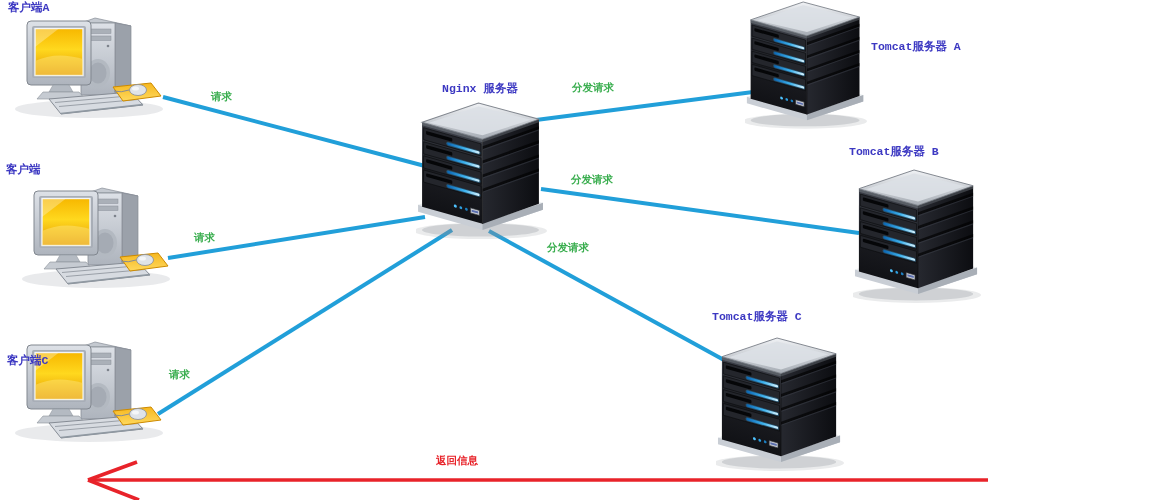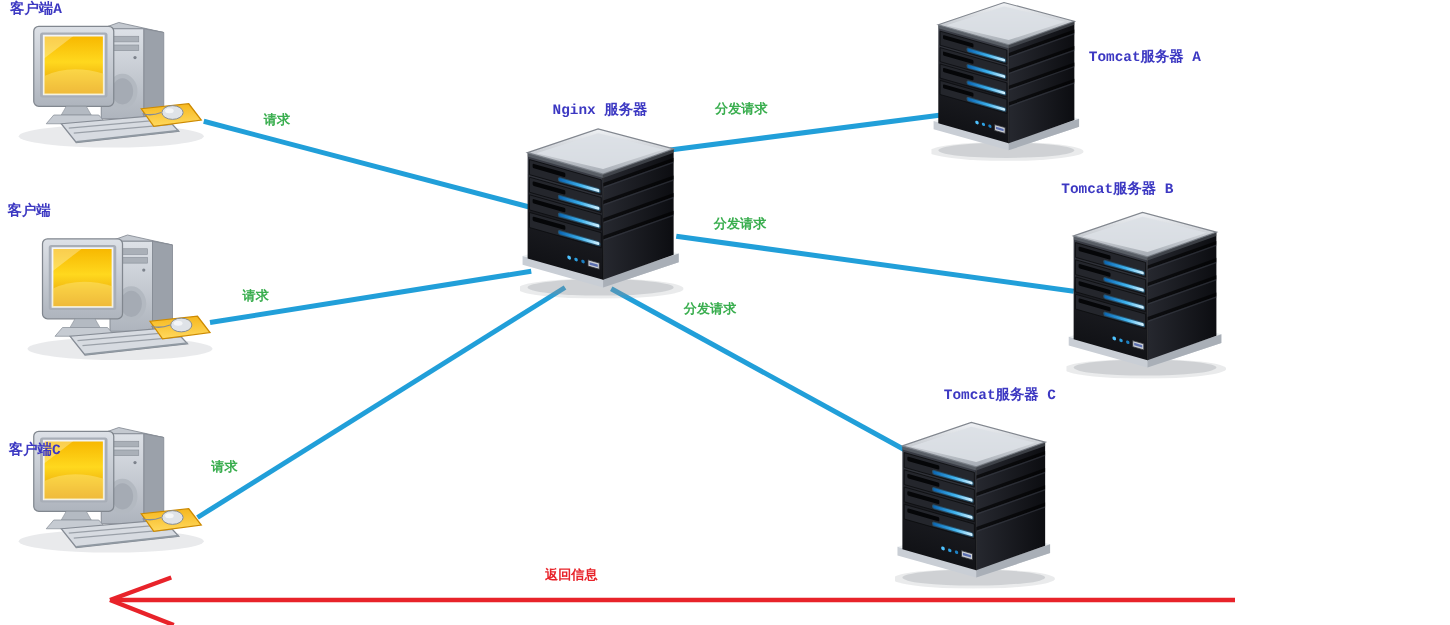--- a/index.html
+++ b/index.html
@@ -201,21 +201,21 @@
         <use href="#srv"></use>
       </svg>
   </div>
 
   <span class="lbl node-label" style="left:8px;top:2px;">客户端A</span>
   <span class="lbl node-label" style="left:6px;top:164px;text-align:center;">客户端</span>
   <span class="lbl node-label" style="left:7px;top:324px;margin-top:31px;">客户端C</span>
   <span class="lbl node-label" style="left:442px;top:83px;">Nginx 服务器</span>
   <span class="lbl node-label" style="left:871px;top:29px;margin-top:12px;">Tomcat服务器 A</span>
   <span class="lbl node-label" style="left:838px;top:146px;margin-left:11px;">Tomcat服务器 B</span>
-  <span class="lbl node-label" style="left:755px;top:311px;">Tomcat服务器 C</span>
+  <span class="lbl node-label" style="left:712px;top:311px;">Tomcat服务器 C</span>
 
   <span class="lbl edge-label" style="left:211px;top:92px;">请求</span>
   <span class="lbl edge-label" style="left:194px;top:233px;">请求</span>
   <span class="lbl edge-label" style="left:169px;top:370px;">请求</span>
   <span class="lbl edge-label" style="left:572px;top:83px;">分发请求</span>
   <span class="lbl edge-label" style="left:571px;top:175px;">分发请求</span>
   <span class="lbl edge-label" style="left:547px;top:243px;">分发请求</span>
   <span class="lbl return-label" style="left:436px;top:456px;">返回信息</span>
 
 </div>

